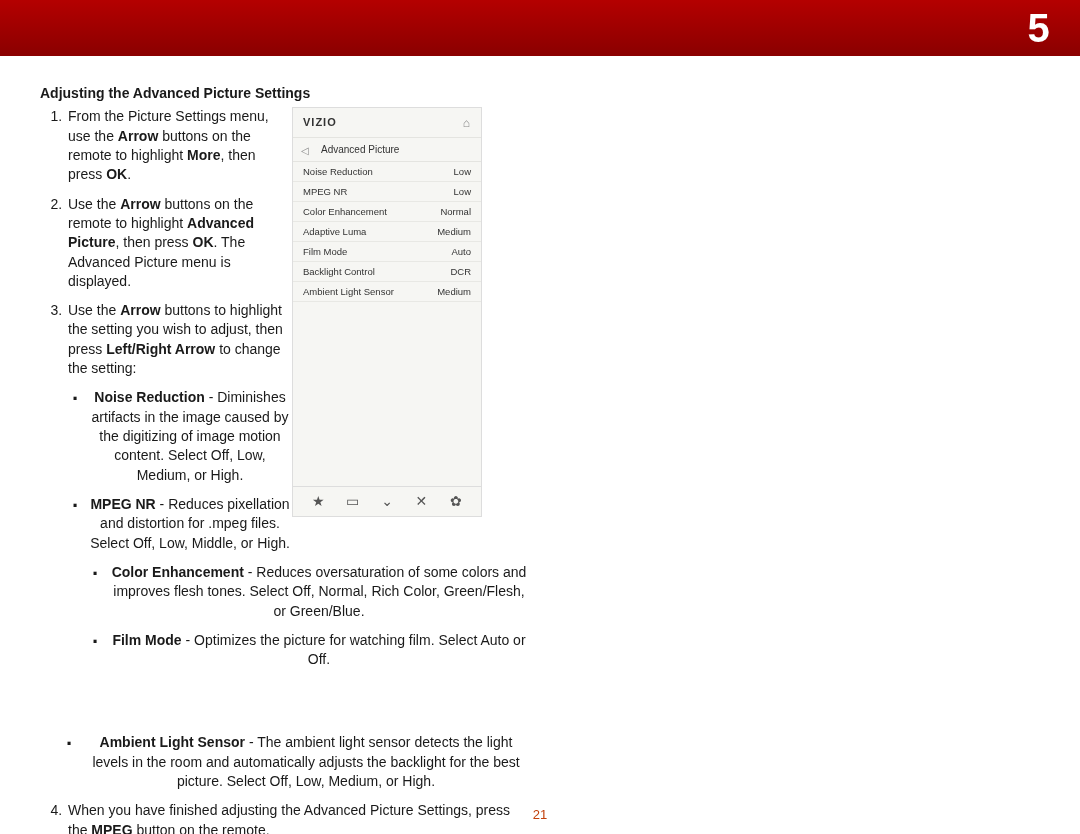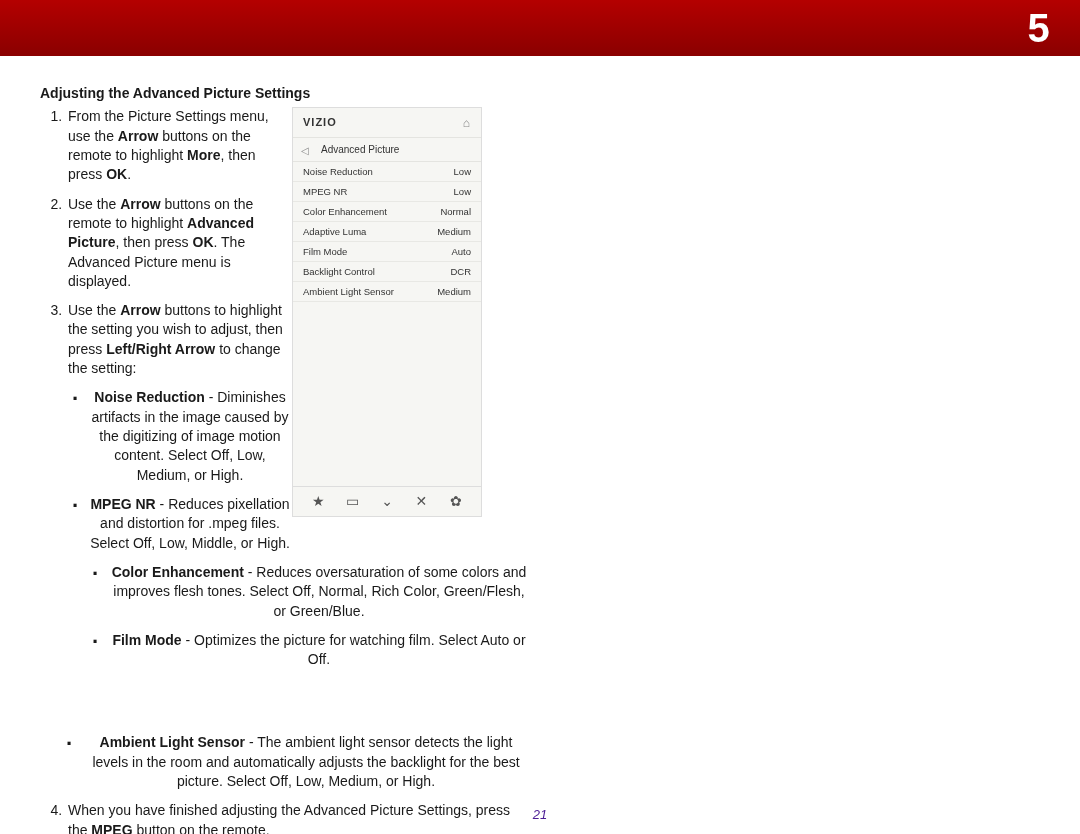--- a/index.html
+++ b/index.html
@@ -71,21 +71,21 @@
     position: absolute; bottom: 0; left: 0; right: 0;
     height: 30px; border-top: 1px solid #ddd;
     display: flex; align-items: center; justify-content: space-around;
     font-size: 14px; color: #555;
     padding: 0 8px;
   }
   .ss-footer span { flex: 1; text-align: center; }
 
   .page-number {
     position: absolute; bottom: 12px; left: 0; right: 0;
-    text-align: center; font-size: 13px; color: #4c1d95; font-style: italic;
+    text-align: center; font-size: 13px; color: #c2410c;
   }
 </style>
 </head>
 <body>
 
 <div class="header">
   <div class="page-tab">5</div>
 </div>
 
 <div class="page-body">

